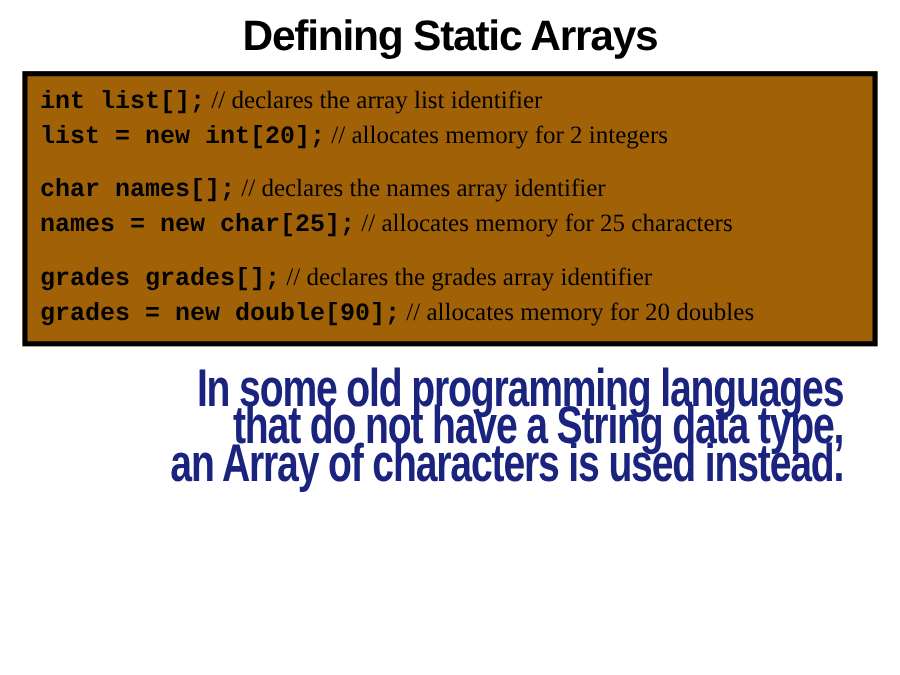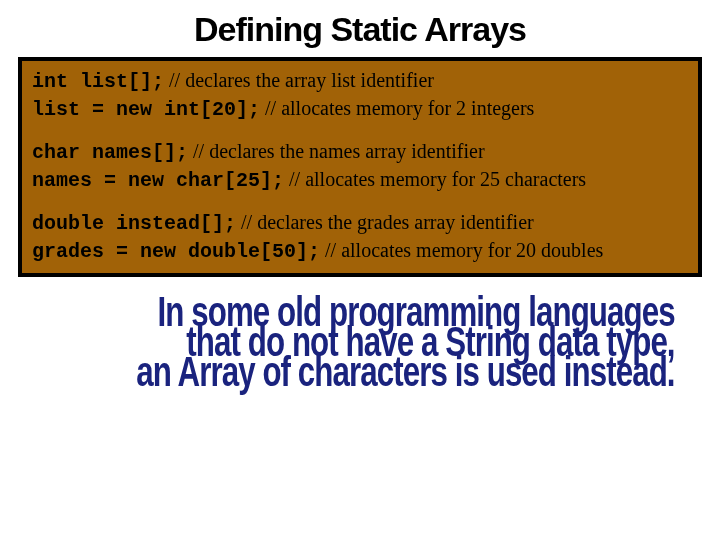--- a/index.html
+++ b/index.html
@@ -75,22 +75,22 @@
       <div class="line"><span class="mono">int list[];</span><span class="serif">        // declares the array list identifier</span></div>
       <div class="line"><span class="mono">list = new int[20];</span><span class="serif">     // allocates memory for 2 integers</span></div>
     </div>
 
     <div class="group">
       <div class="line"><span class="mono">char names[];</span><span class="serif">      // declares the names array identifier</span></div>
       <div class="line"><span class="mono">names = new char[25];</span><span class="serif"> // allocates memory for 25 characters</span></div>
     </div>
 
     <div class="group">
-      <div class="line"><span class="mono">double instead[];</span><span class="serif"> // declares the grades array identifier</span></div>
-      <div class="line"><span class="mono">grades = new double[50];</span><span class="serif">     // allocates memory for 20 doubles</span></div>
+      <div class="line"><span class="mono">grades grades[];</span><span class="serif"> // declares the grades array identifier</span></div>
+      <div class="line"><span class="mono">grades = new double[90];</span><span class="serif">     // allocates memory for 20 doubles</span></div>
     </div>
 
   </div>
 
   <div class="bottom-text">
     <div>In some old programming languages</div>
     <div>that do not have a String data type,</div>
     <div>an Array of characters is used instead.</div>
   </div>
 

